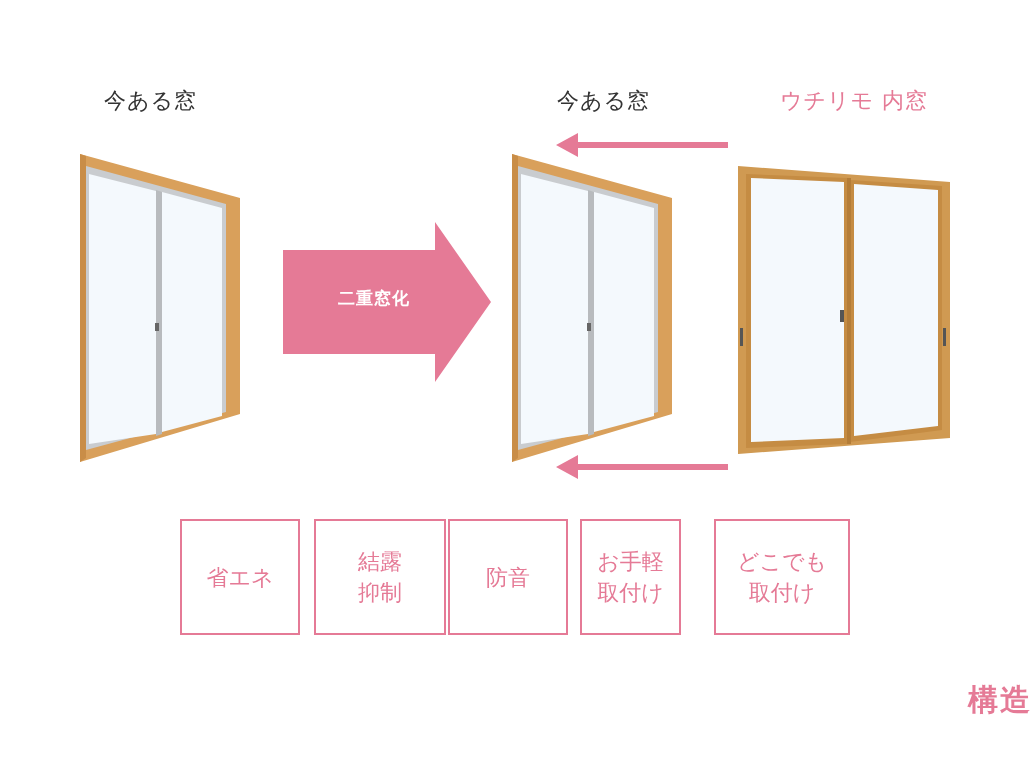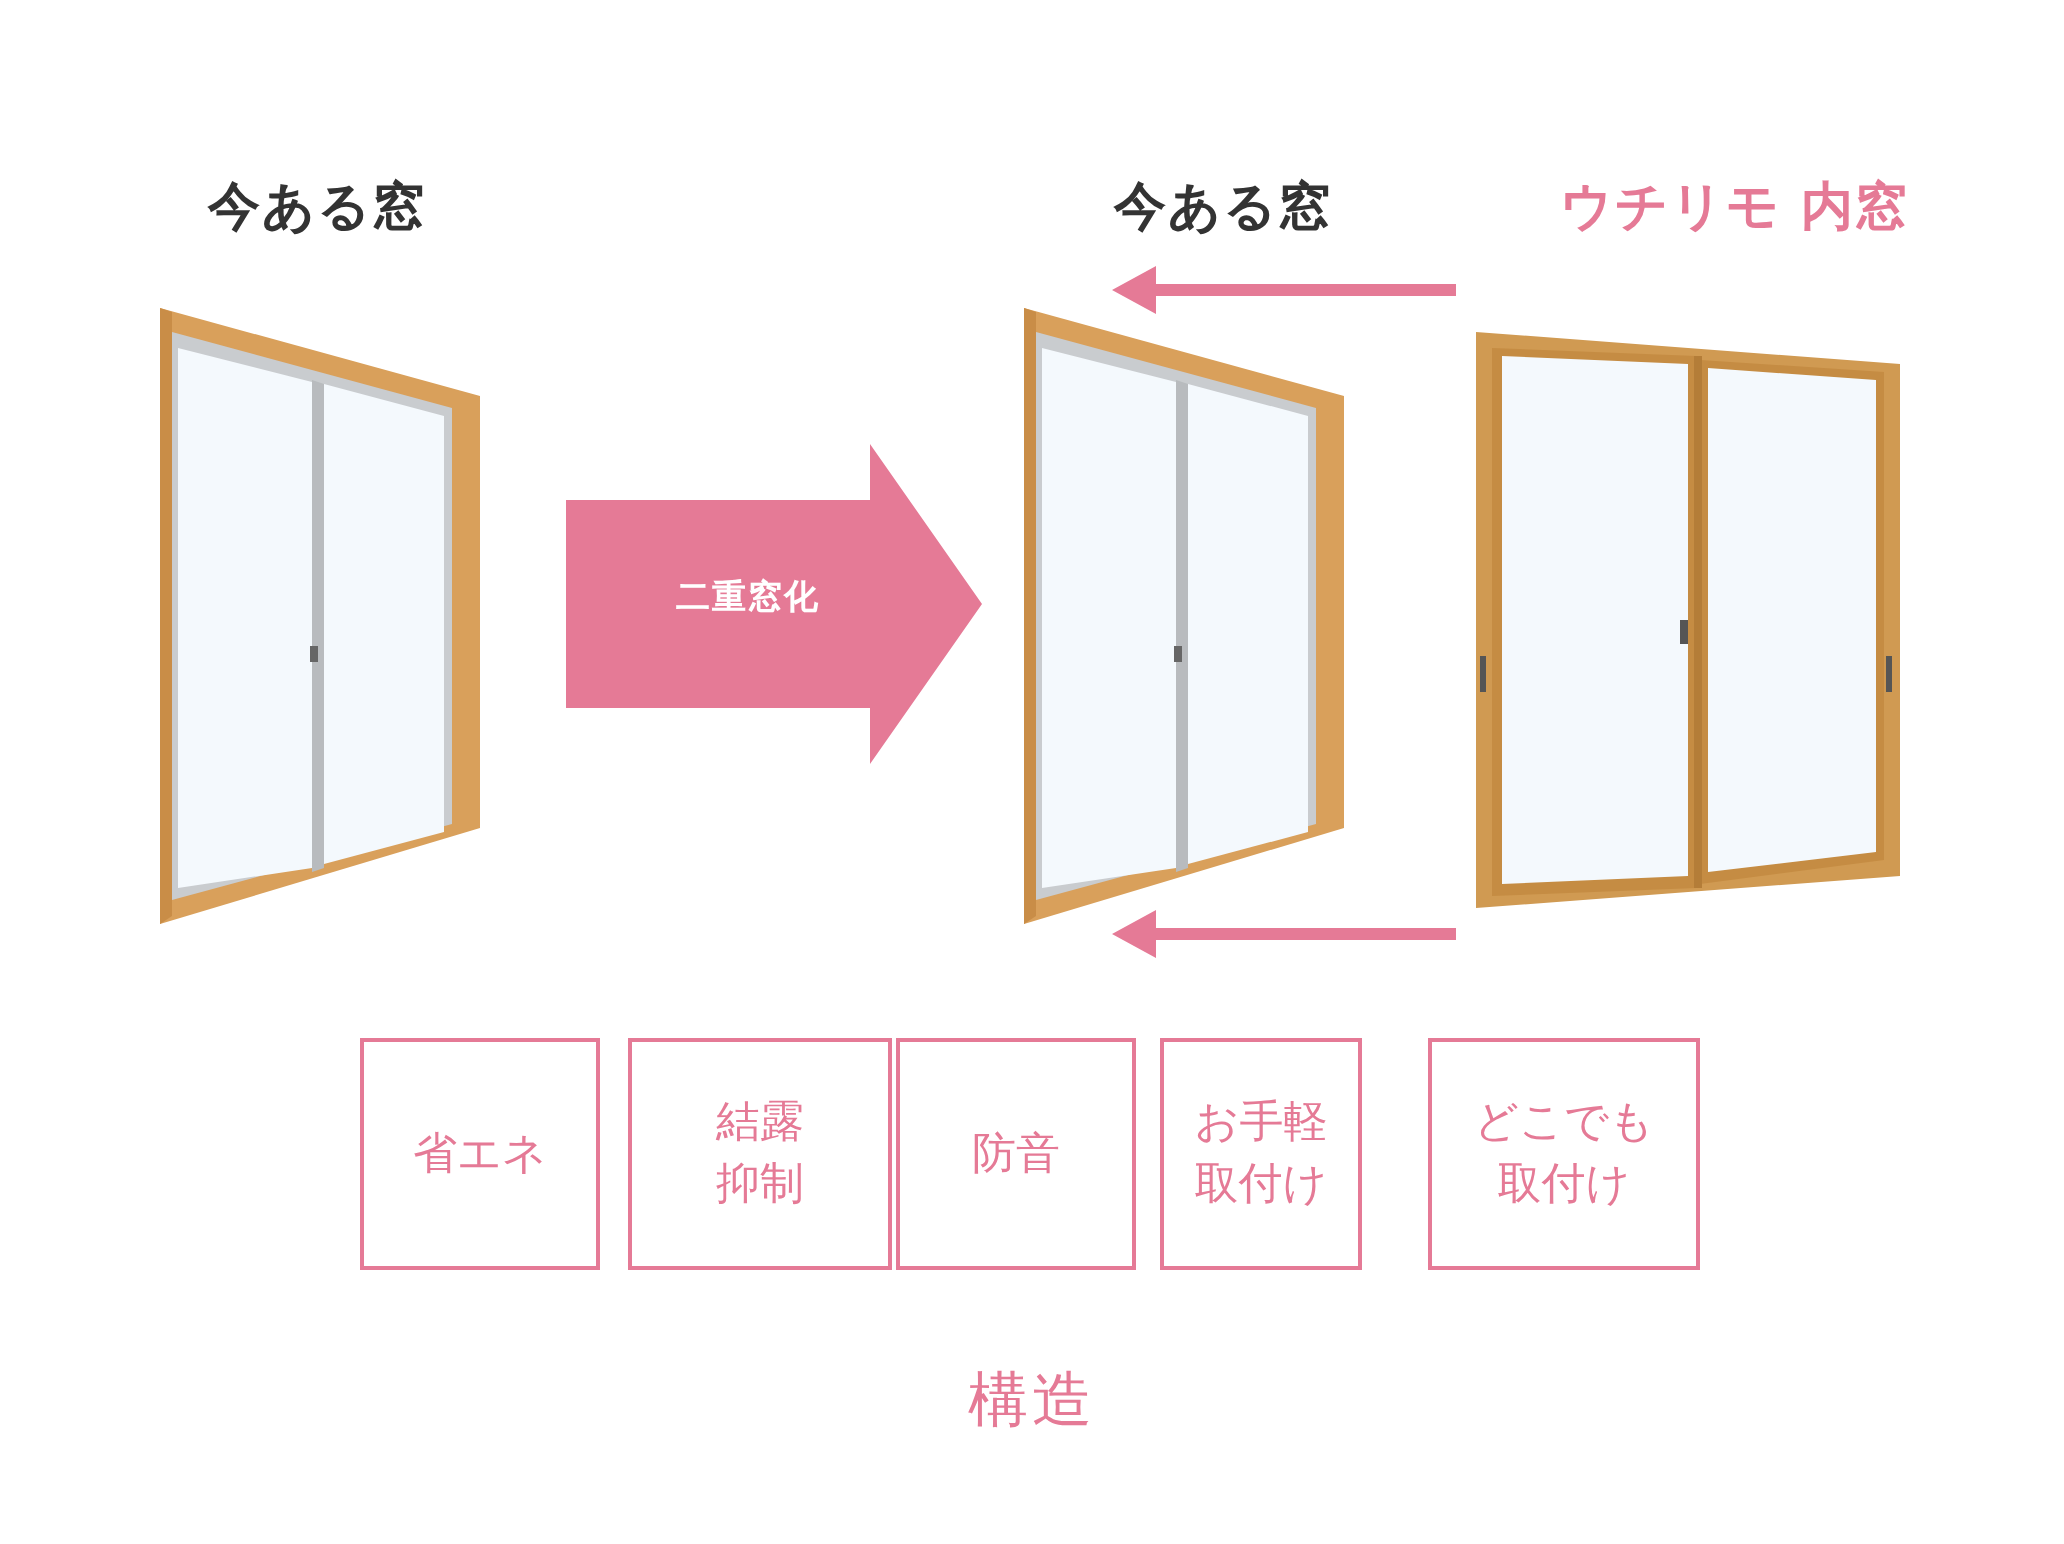--- a/index.html
+++ b/index.html
@@ -1,30 +1,30 @@
 <!DOCTYPE html>
 <html><head>
 <meta charset="utf-8">
 <style>
   html, body { margin:0; padding:0; background:#ffffff; }
   body { width:1032px; height:772px; position:relative; overflow:hidden;
          font-family:"DejaVu Sans","Liberation Sans",sans-serif; }
-  .label { position:absolute; font-size:26px; letter-spacing:1px;font-weight:bold; }
+  .label { position:absolute; font-size:22px; letter-spacing:1px; }
   .label.dark { color:#333333; }
   .label.pink { color:#e57a96; }
   .win { position:absolute; }
   .arrow-big { position:absolute; left:283px; top:222px; width:208px; height:160px; }
   .arrow-big-text { position:absolute; left:283px; top:287px; width:150px; text-align:center;
                     color:#ffffff; font-size:17px; font-weight:bold; letter-spacing:1px;margin-left:16px; }
   .thin-arrow { position:absolute; }
   .feat { position:absolute; top:519px; height:116px; border:2px solid #e57a96; box-sizing:border-box;
           display:flex; align-items:center; justify-content:center; text-align:center;
           color:#e57a96; font-size:22px; line-height:31px; white-space:pre-line; }
-  .footer { position:absolute; left:0; width:1032px; top:680px; text-align:center;
-            color:#e57a96; font-size:30px; font-weight:normal; letter-spacing:2px; }
+  .footer { position:absolute; left:0; width:1032px; top:680px; text-align:right;
+            color:#e57a96; font-size:30px; font-weight:bold; letter-spacing:2px; }
 </style>
 </head>
 <body>
 
 <div class="label dark" style="left:104px; top:86px;">今ある窓</div>
 <div class="label dark" style="left:557px; top:86px;">今ある窓</div>
 <div class="label pink" style="left:780px; top:86px;">ウチリモ 内窓</div>
 
 <svg class="win" style="left:74px; top:152px;" width="170" height="312" viewBox="0 0 170 312">
   <polygon points="6,2 166,46 166,262 6,310" fill="#d9a05b"></polygon>

